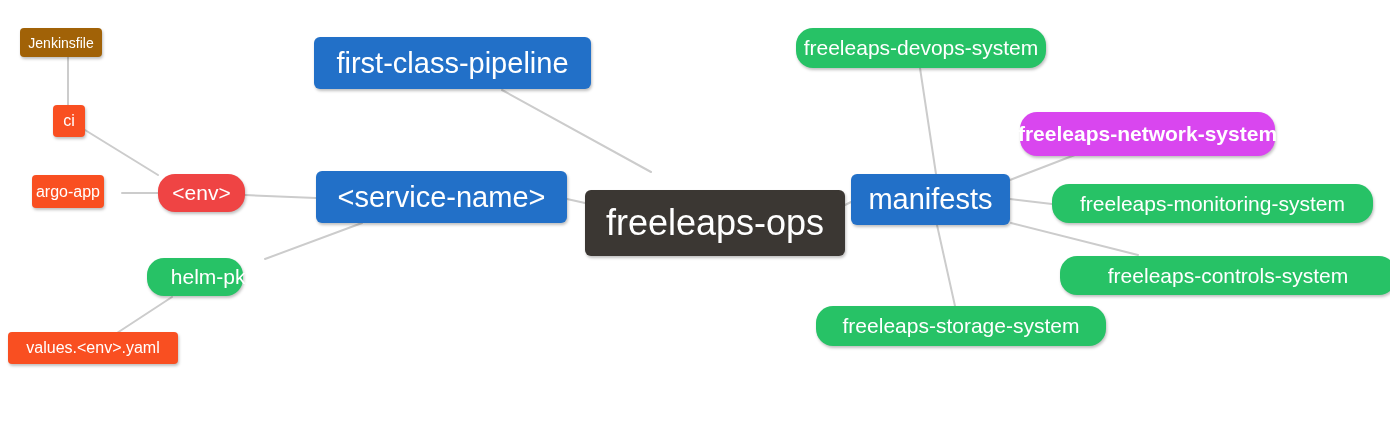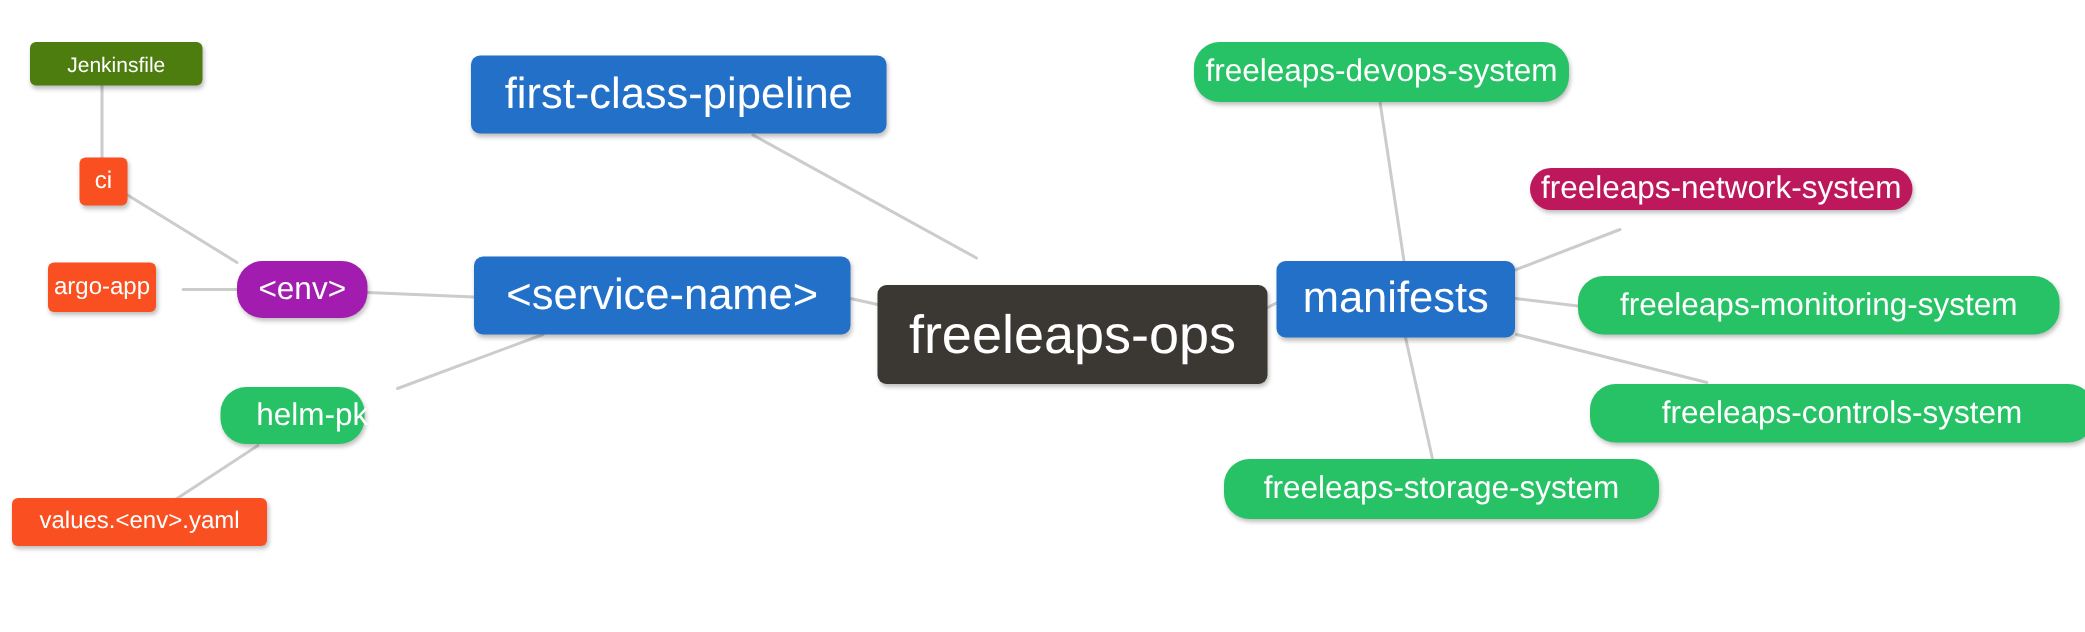--- a/index.html
+++ b/index.html
@@ -61,43 +61,43 @@
     <line class="edge" x1="502" y1="90" x2="651" y2="172"></line>
     <line class="edge" x1="567" y1="199" x2="585" y2="203"></line>
     <line class="edge" x1="845" y1="205" x2="851" y2="202"></line>
     <line class="edge" x1="936" y1="174" x2="920" y2="68"></line>
     <line class="edge" x1="1010" y1="180" x2="1080" y2="153"></line>
     <line class="edge" x1="1010" y1="199" x2="1052" y2="204"></line>
     <line class="edge" x1="1011" y1="223" x2="1138" y2="255"></line>
     <line class="edge" x1="937" y1="225" x2="955" y2="306"></line>
   </svg>
 
-  <div class="node amber" style="left: 20px; top: 28px; width: 115px; height: 29px; background-color: #4d7c0f;">Jenkinsfile</div>
+  <div class="node amber" style="left: 20px; top: 28px; width: 82px; height: 29px; background-color: #a16207;">Jenkinsfile</div>
 
   <div class="node red" style="left: 53px; top: 105px; width: 32px; height: 32px; background-color: rgb(249, 79, 33);">ci</div>
 
   <div class="node red" style="left: 32px; top: 175px; width: 72px; height: 33px; background-color: rgb(249, 79, 33);">argo-app</div>
 
-  <div class="node green" style="left: 158px; top: 174px; width: 87px; height: 38px; background-color: #a21caf;">&lt;env&gt;</div>
+  <div class="node green" style="left: 158px; top: 174px; width: 87px; height: 38px; background-color: #ef4444;">&lt;env&gt;</div>
 
   <div class="node green" style="left: 147px; top: 258px; width: 96px; height: 38px; background-color: rgb(39, 194, 102); padding-left: 38px;">helm-pkg</div>
 
   <div class="node red" style="left: 8px; top: 332px; width: 170px; height: 32px; background-color: rgb(249, 79, 33);">values.&lt;env&gt;.yaml</div>
 
   <div class="node blue" style="left: 316px; top: 171px; width: 251px; height: 52px; background-color: rgb(34, 112, 200);">&lt;service-name&gt;</div>
 
   <div class="node blue" style="left: 314px; top: 37px; width: 277px; height: 52px; background-color: rgb(34, 112, 200);">first-class-pipeline</div>
 
   <div class="node root" style="left: 585px; top: 190px; width: 260px; height: 66px; background-color: rgb(59, 55, 51);">freeleaps-ops</div>
 
   <div class="node blue" style="left: 851px; top: 174px; width: 159px; height: 51px; background-color: rgb(34, 112, 200);">manifests</div>
 
   <div class="node green" style="left: 796px; top: 28px; width: 250px; height: 40px; background-color: rgb(39, 194, 102);">freeleaps-devops-system</div>
 
-  <div class="node green" style="left: 1020px; top: 112px; width: 255px; height: 28px; background-color: #be185d;">freeleaps-network-system</div>
+  <div class="node green" style="left: 1020px; top: 112px; width: 255px; height: 44px; background-color: #d946ef; font-weight: bold;">freeleaps-network-system</div>
 
   <div class="node green" style="left: 1052px; top: 184px; width: 321px; height: 39px; background-color: rgb(39, 194, 102);">freeleaps-monitoring-system</div>
 
   <div class="node green" style="left: 1060px; top: 256px; width: 336px; height: 39px; background-color: rgb(39, 194, 102);">freeleaps-controls-system</div>
 
   <div class="node green" style="left: 816px; top: 306px; width: 290px; height: 40px; background-color: rgb(39, 194, 102);">freeleaps-storage-system</div>
 
 </div>
 
 </body></html>

